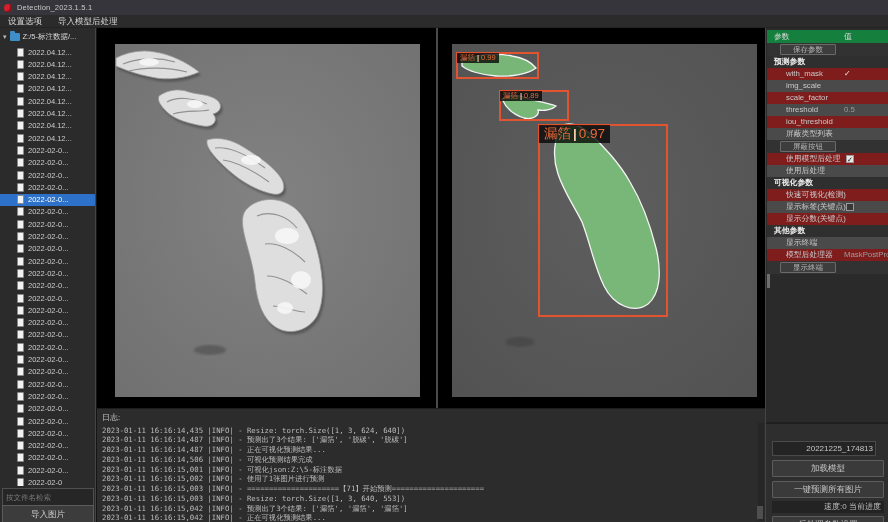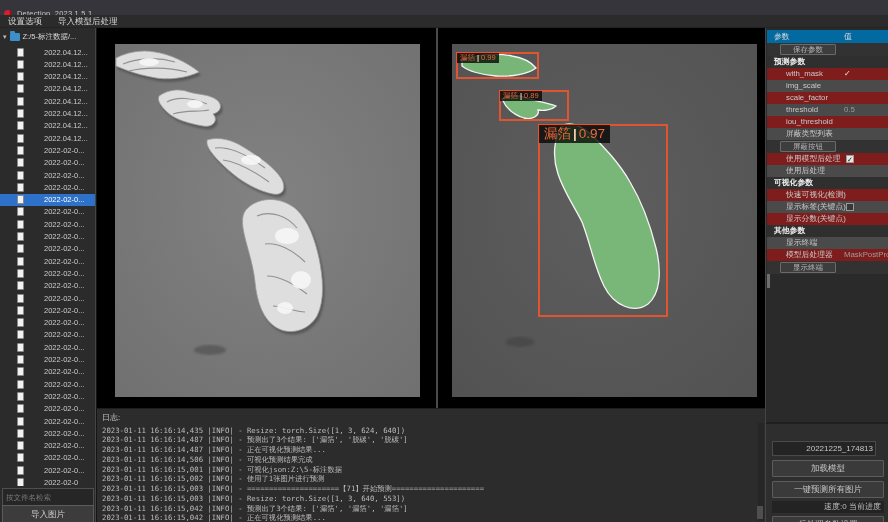--- a/index.html
+++ b/index.html
@@ -1,21 +1,21 @@
 <!DOCTYPE html>
 <html><head>
 <meta charset="utf-8">
 <style>
   * { margin:0; padding:0; box-sizing:border-box; }
   html,body { width:888px; height:522px; overflow:hidden; background:#1e1e1e;
               font-family:"Liberation Sans", sans-serif; }
   #app { position:absolute; left:0; top:0; width:888px; height:522px; background:#151515; }
 
   
-  #titlebar { position:absolute; left:0; top:0; width:888px; height:27px; background:#36353b;
+  #titlebar { position:absolute; left:0; top:0; width:888px; height:15px; background:#36353b;
               display:flex; align-items:center; }
   #app-icon { width:8px; height:8px; margin-left:4px; border-radius:50%;
               background:#d41f2c; box-shadow:inset -2px -1px 0 #8d0f18; }
   #title-text { color:#c9c9c9; font-size:7.5px; margin-left:5px; letter-spacing:.2px; }
   #menubar { position:absolute; left:0; top:15px; width:888px; height:13px; background:#2b2b2b;
              border-bottom:1px solid #232323; display:flex; align-items:center; }
   .menu-item { color:#d6d6d6; font-size:8.5px; padding:0 8px; height:13px; line-height:13px; }
 
   
   #sidebar { position:absolute; left:0; top:28px; width:96px; height:494px; background:#2b2b2b;
@@ -23,21 +23,21 @@
   #tree { position:absolute; left:0; top:0; width:96px; height:458px; overflow:hidden; }
   #root-row { position:absolute; left:0; top:3px; width:96px; height:12px; display:flex; align-items:center; }
   #root-arrow { color:#bbbbbb; font-size:7px; margin-left:3px; }
   .folder-glyph { width:10px; height:8px; background:#3d8ec9; border-radius:1px; margin-left:3px; position:relative; }
   .folder-glyph:before { content:""; position:absolute; left:0; top:-2px; width:5px; height:2px; background:#3d8ec9; border-radius:1px 1px 0 0; }
   #root-label { color:#d8d8d8; font-size:7.5px; margin-left:3px; white-space:nowrap; }
   .trow { position:absolute; left:0; width:96px; height:12px; display:flex; align-items:center; }
   .trow.sel { background:#2d72c8; }
   .ficon { width:7px; height:9px; background:#f2f2f2; border:1px solid #8a8a8a; margin-left:17px;
            border-radius:1px; flex:none; }
-  .tlabel { color:#cccccc; font-size:7.5px; margin-left:20px; white-space:nowrap; overflow:hidden; }
+  .tlabel { color:#cccccc; font-size:7.5px; margin-left:4px; white-space:nowrap; overflow:hidden; }
   .trow.sel .tlabel { color:#ffffff; }
   #search-box { position:absolute; left:2px; top:460px; width:92px; height:14px; background:#262626;
                 border:1px solid #4f4f4f; color:#cccccc; font-size:7.5px; padding:8px 3px;
                 font-family:"Liberation Sans", sans-serif; }
   #search-box::placeholder { color:#7a7a7a; }
   #import-btn { position:absolute; left:2px; top:477px; width:92px; height:18px; background:#3c3c3c;
                 border:1px solid #5c5c5c; color:#cfcfcf; font-size:8.5px; text-align:center;
                 line-height:16px; border-radius:1px; }
 
   
@@ -60,21 +60,21 @@
   .log-line { position:absolute; left:5px; color:#bdbdbd; font-size:7.3px;
               font-family:"DejaVu Sans Mono", monospace; white-space:nowrap; }
   #log-scroll { position:absolute; right:1px; top:14px; width:6px; height:98px; background:#262626; }
   #log-thumb { position:absolute; right:1px; bottom:2px; width:6px; height:13px; background:#4f4f4f; }
 
   
   #rightpanel { position:absolute; left:765px; top:28px; width:123px; height:494px; background:#2a2a2a;
                 border-left:1px solid #454545; overflow:hidden; }
   #ptable { position:absolute; left:1px; top:2px; width:122px; }
   .prow { position:relative; width:122px; height:12px; line-height:12px; font-size:7.8px; color:#c9c9c9; }
-  .prow.header { height:13px; line-height:13px; background:#0369a1; color:#d9d9d9; }
+  .prow.header { height:13px; line-height:13px; background:#15803d; color:#d9d9d9; }
   .prow.section { background:#2f2f2f; color:#efefef; font-weight:bold; }
   .prow.alt0 { background:#7f1d1d; }
   .prow.alt1 { background:#4a4a4a; }
   .prow.btnrow { background:#323232; height:13px; }
   .p-name { position:absolute; left:7px; white-space:nowrap; }
   .prow .indent { left:19px; }
   .p-val { position:absolute; left:77px; width:44px; white-space:nowrap; overflow:hidden; color:#9c9c9c; }
   .p-check { color:#e8e8e8; font-size:8px; }
   .cbox { position:absolute; left:79px; top:2px; width:8px; height:8px; border:1px solid #9a9a9a; }
   .cbox.on { background:#e6e6e6; color:#1a1a1a; font-size:7px; line-height:7px; text-align:center; }

